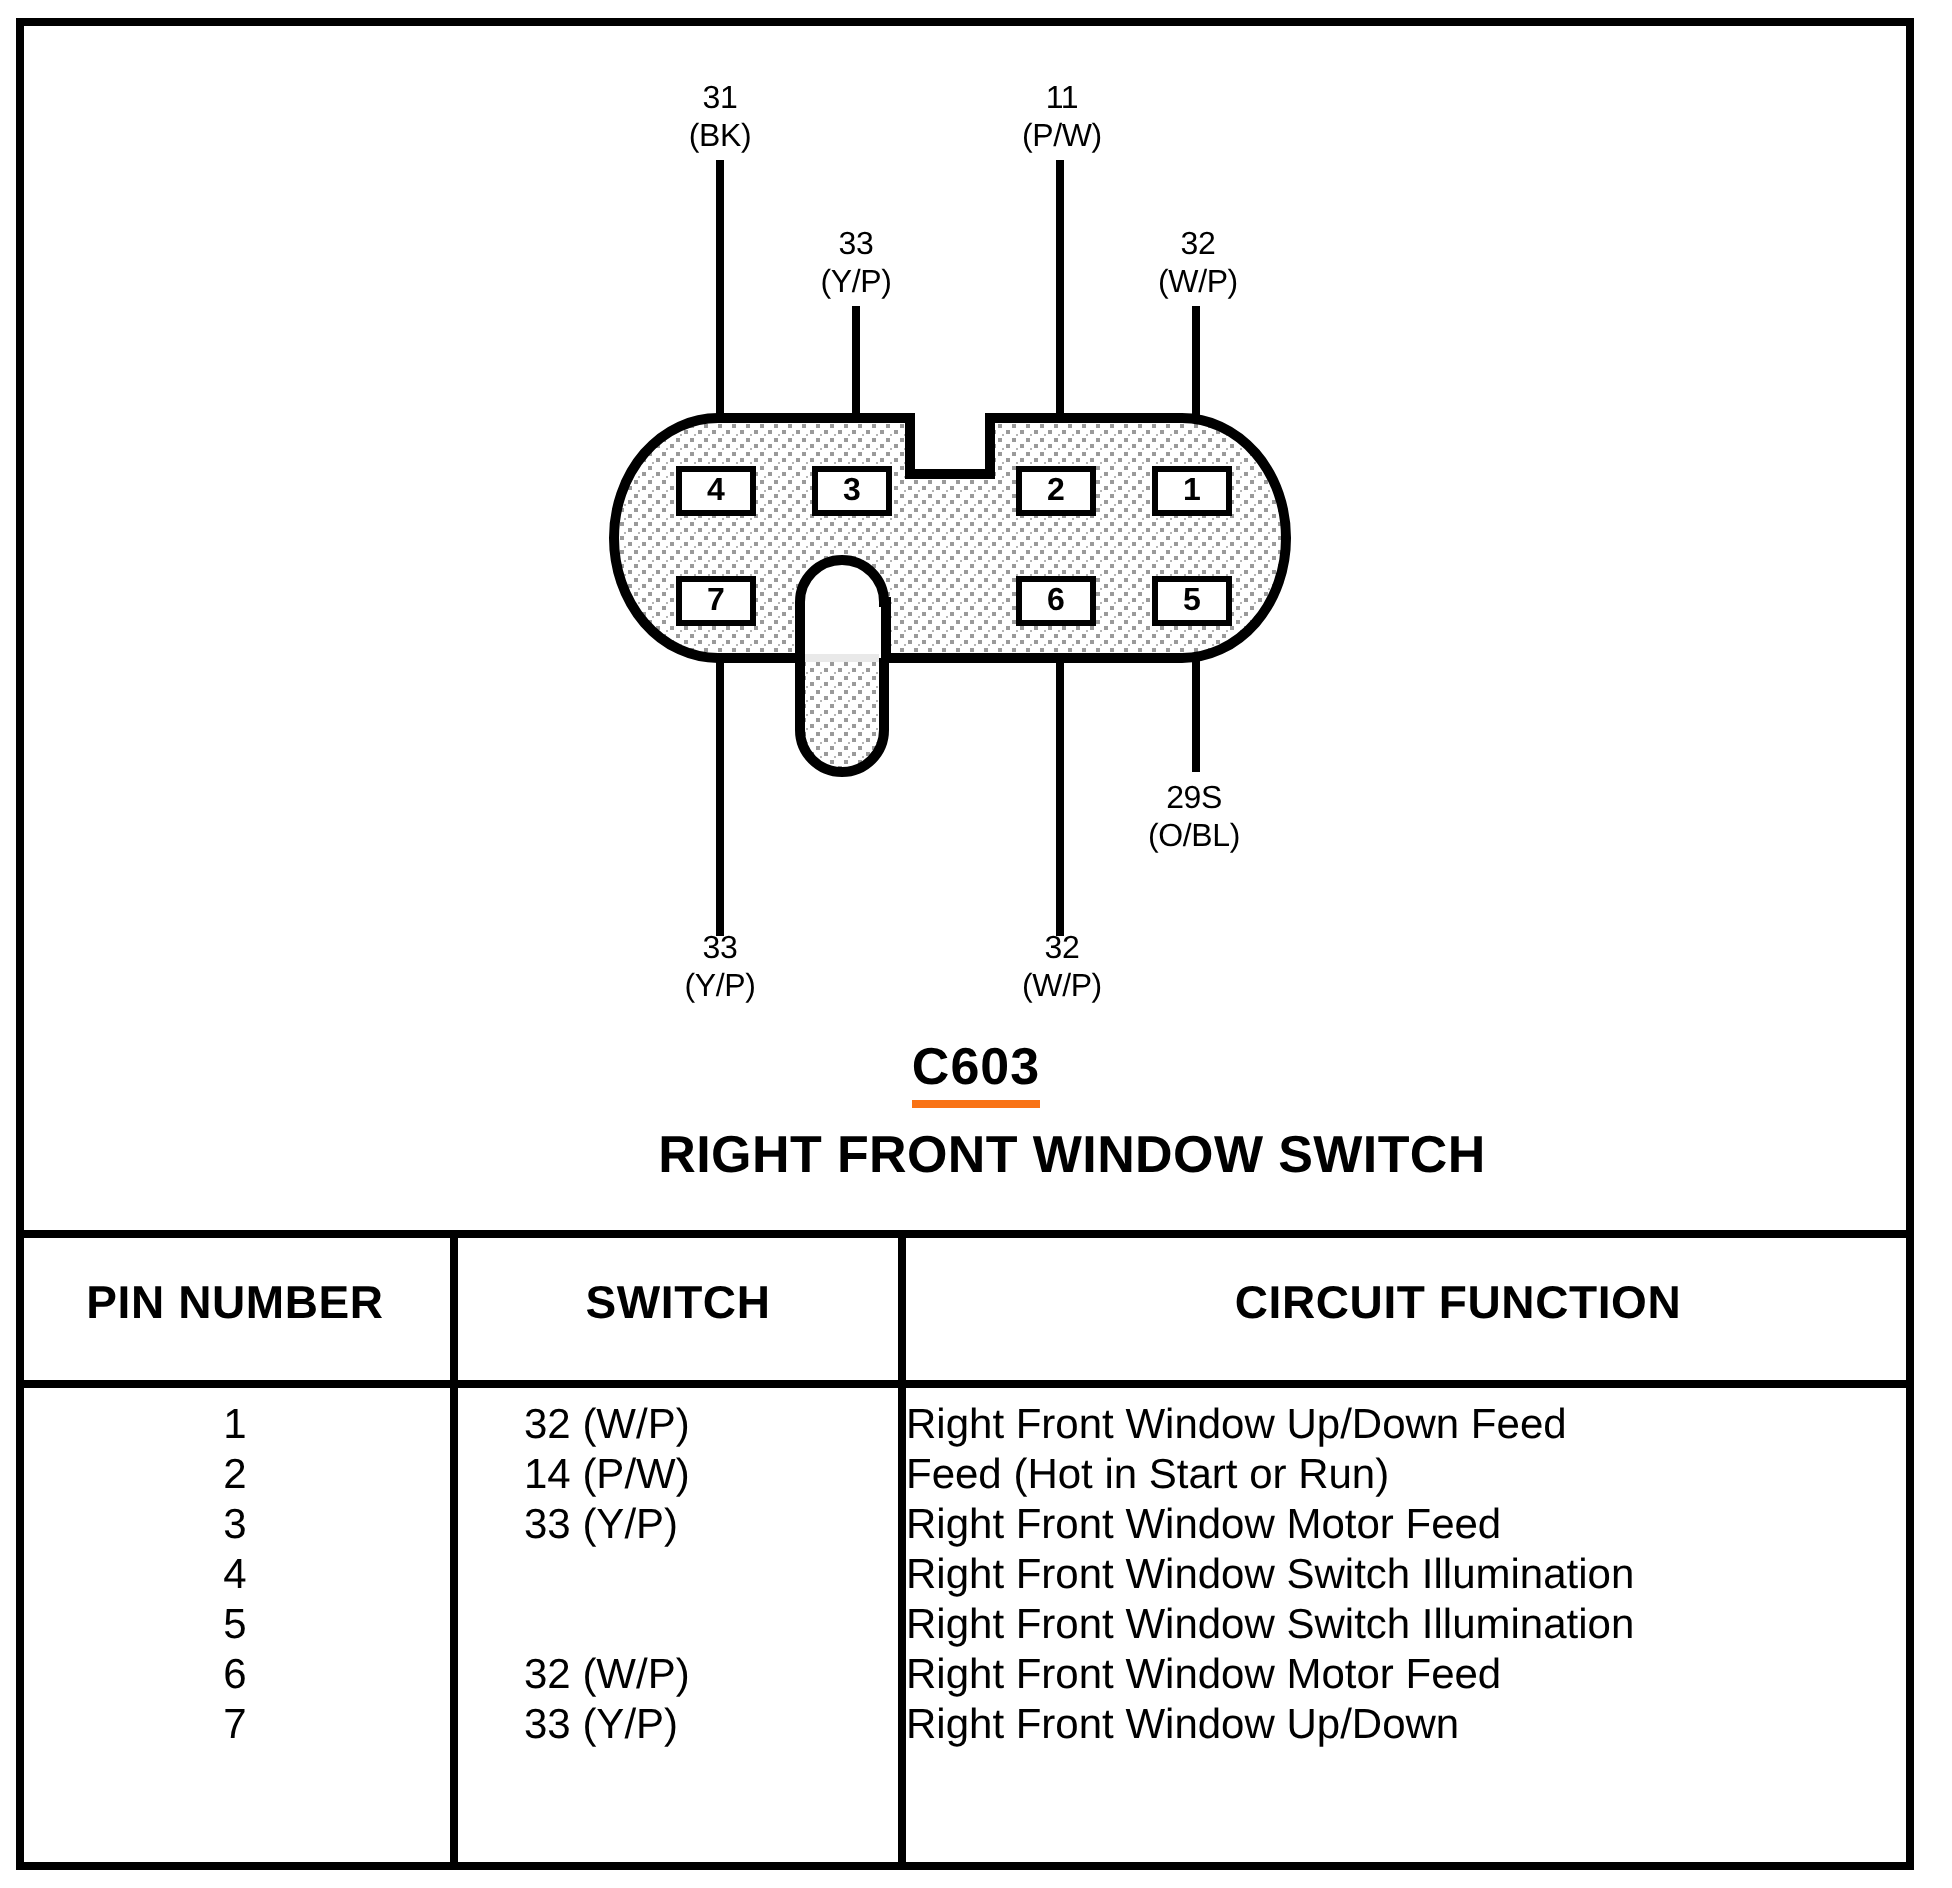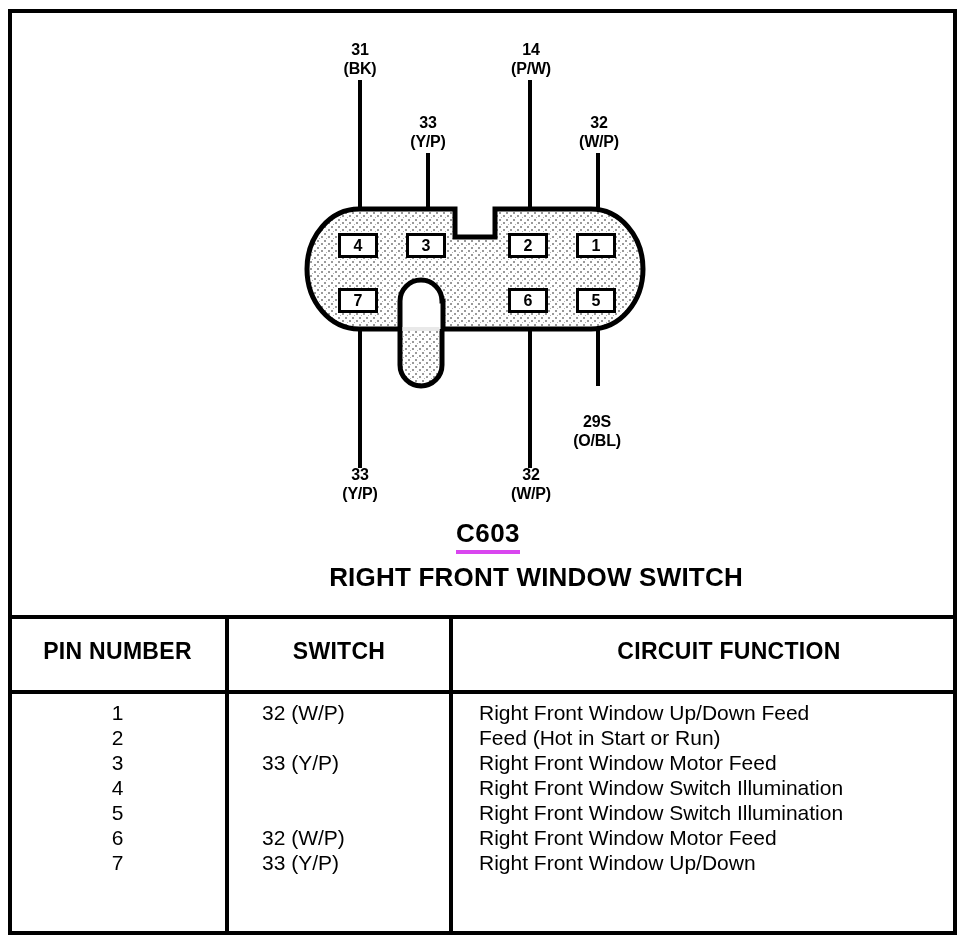--- a/index.html
+++ b/index.html
@@ -35,21 +35,21 @@
     position: absolute;
     left: 0;
     top: 0;
     width: 976px;
     height: 620px;
   }
   
   .wlabel {
     position: absolute;
     text-align: center;
-    font-weight: bold;
+    font-weight: normal;
     font-size: 16px;
     line-height: 19px;
     letter-spacing: -0.2px;
     white-space: nowrap;
   }
   .wlabel span { display: block; }
   
   .wire {
     position: absolute;
     background: #000;
@@ -83,21 +83,21 @@
     position: absolute;
     left: 0;
     top: 518px;
     width: 976px;
     text-align: center;
     font-weight: bold;
     font-size: 26px;
     letter-spacing: 0.5px;
   }
   .conn-id span {
-    border-bottom: 4px solid #d946ef;
+    border-bottom: 4px solid #f97316;
     padding-bottom: 2px;
   }
   .conn-title {
     position: absolute;
     left: 0;
     top: 562px;
     width: 976px;
     text-align: center;
     font-weight: bold;
     font-size: 26px;
@@ -178,21 +178,20 @@
     width: 220px;
     text-align: left;
     padding-left: 33px;
     box-sizing: border-box;
   }
   .cell-fn {
     position: absolute;
     left: 443px;
     width: 502px;
     text-align: left;
-    padding-left: 26px;
     box-sizing: border-box;
     white-space: nowrap;
   }
 </style>
 </head>
 <body>
 
 <div id="page">
 
   <div class="outer-frame"></div>
@@ -201,21 +200,21 @@
 
     <div class="wlabel" style="left:330px; top:40px; width:60px;">
       <span>31</span>
       <span>(BK)</span>
     </div>
     <div class="wlabel" style="left:398px; top:113px; width:60px;">
       <span>33</span>
       <span>(Y/P)</span>
     </div>
     <div class="wlabel" style="left:500px; top:40px; width:62px;">
-      <span>14</span>
+      <span>11</span>
       <span>(P/W)</span>
     </div>
     <div class="wlabel" style="left:568px; top:113px; width:62px;">
       <span>32</span>
       <span>(W/P)</span>
     </div>
 
     <div class="wire" style="left:358px; top:80px;  height:165px;"></div>
     <div class="wire" style="left:426px; top:153px; height:92px;"></div>
     <div class="wire" style="left:528px; top:80px;  height:165px;"></div>
@@ -275,21 +274,21 @@
     <div class="pinbox" style="left:338px; top:288px;">
       <span>7</span>
     </div>
     <div class="pinbox" style="left:508px; top:288px;">
       <span>6</span>
     </div>
     <div class="pinbox" style="left:576px; top:288px;">
       <span>5</span>
     </div>
 
-    <div class="wlabel" style="left:566px; top:412px; width:62px;">
+    <div class="wlabel" style="left:566px; top:390px; width:62px;">
       <span>29S</span>
       <span>(O/BL)</span>
     </div>
     <div class="wlabel" style="left:330px; top:465px; width:60px;">
       <span>33</span>
       <span>(Y/P)</span>
     </div>
     <div class="wlabel" style="left:500px; top:465px; width:62px;">
       <span>32</span>
       <span>(W/P)</span>
@@ -313,20 +312,21 @@
     <div class="th h3">CIRCUIT FUNCTION</div>
 
     <div class="rows">
       <div class="rowline" style="top:6px;">
         <span class="cell-pin">1</span>
         <span class="cell-ckt">32 (W/P)</span>
         <span class="cell-fn">Right Front Window Up/Down Feed</span>
       </div>
       <div class="rowline" style="top:31px;">
         <span class="cell-pin">2</span>
+        <span class="cell-ckt">14 (P/W)</span>
         <span class="cell-fn">Feed (Hot in Start or Run)</span>
       </div>
       <div class="rowline" style="top:56px;">
         <span class="cell-pin">3</span>
         <span class="cell-ckt">33 (Y/P)</span>
         <span class="cell-fn">Right Front Window Motor Feed</span>
       </div>
       <div class="rowline" style="top:81px;">
         <span class="cell-pin">4</span>
         <span class="cell-fn">Right Front Window Switch Illumination</span>

